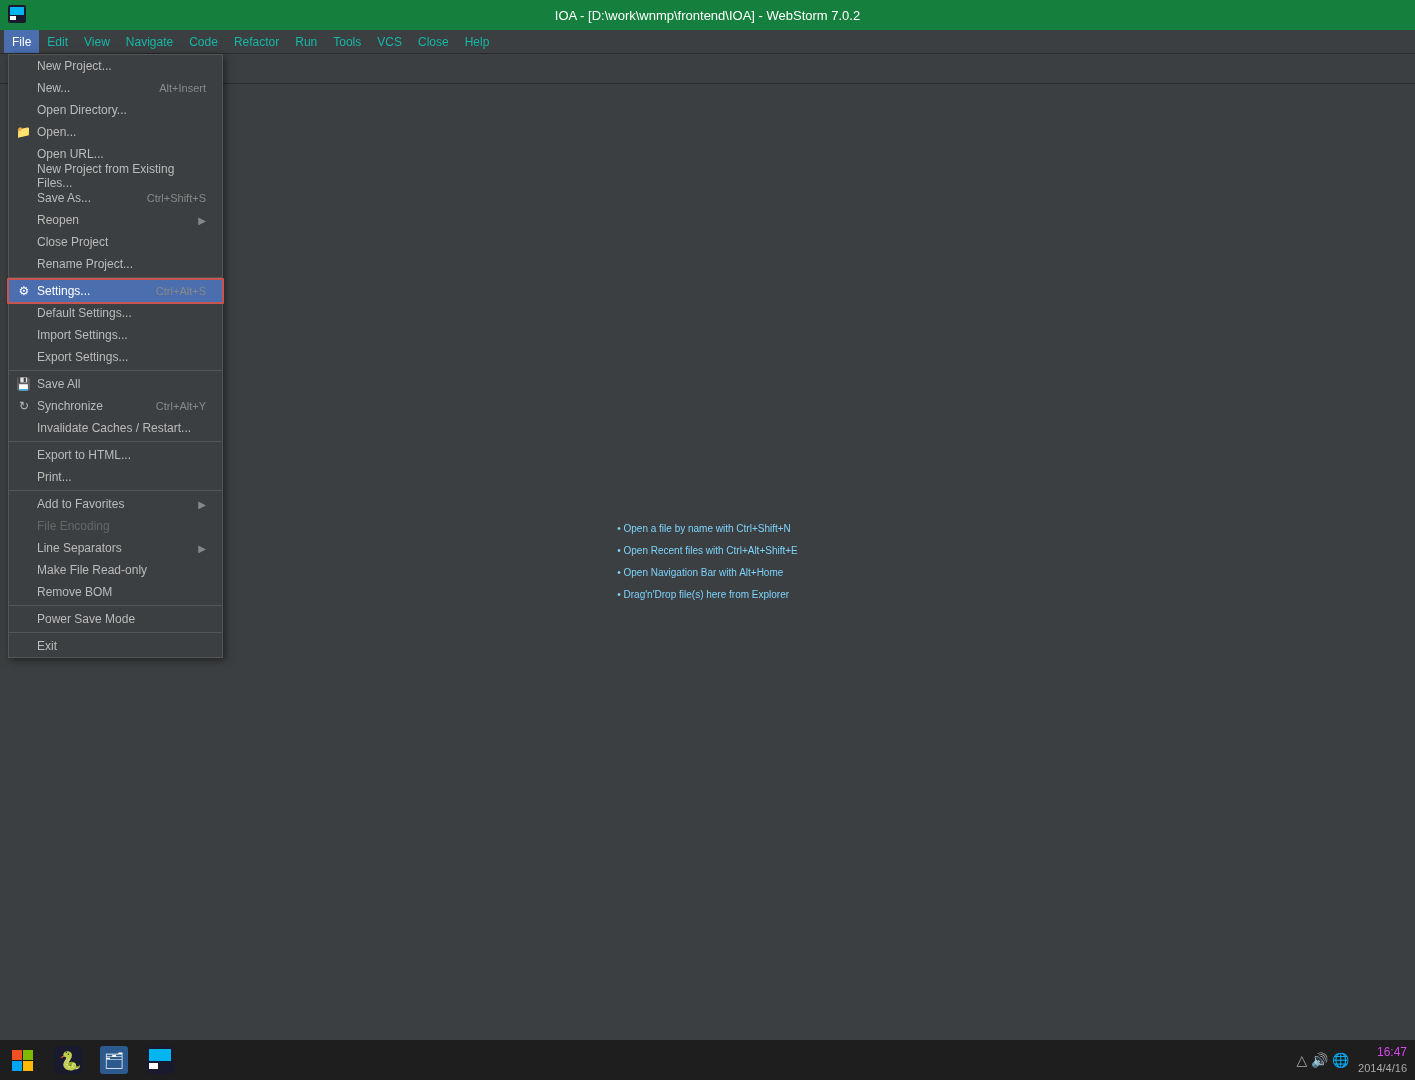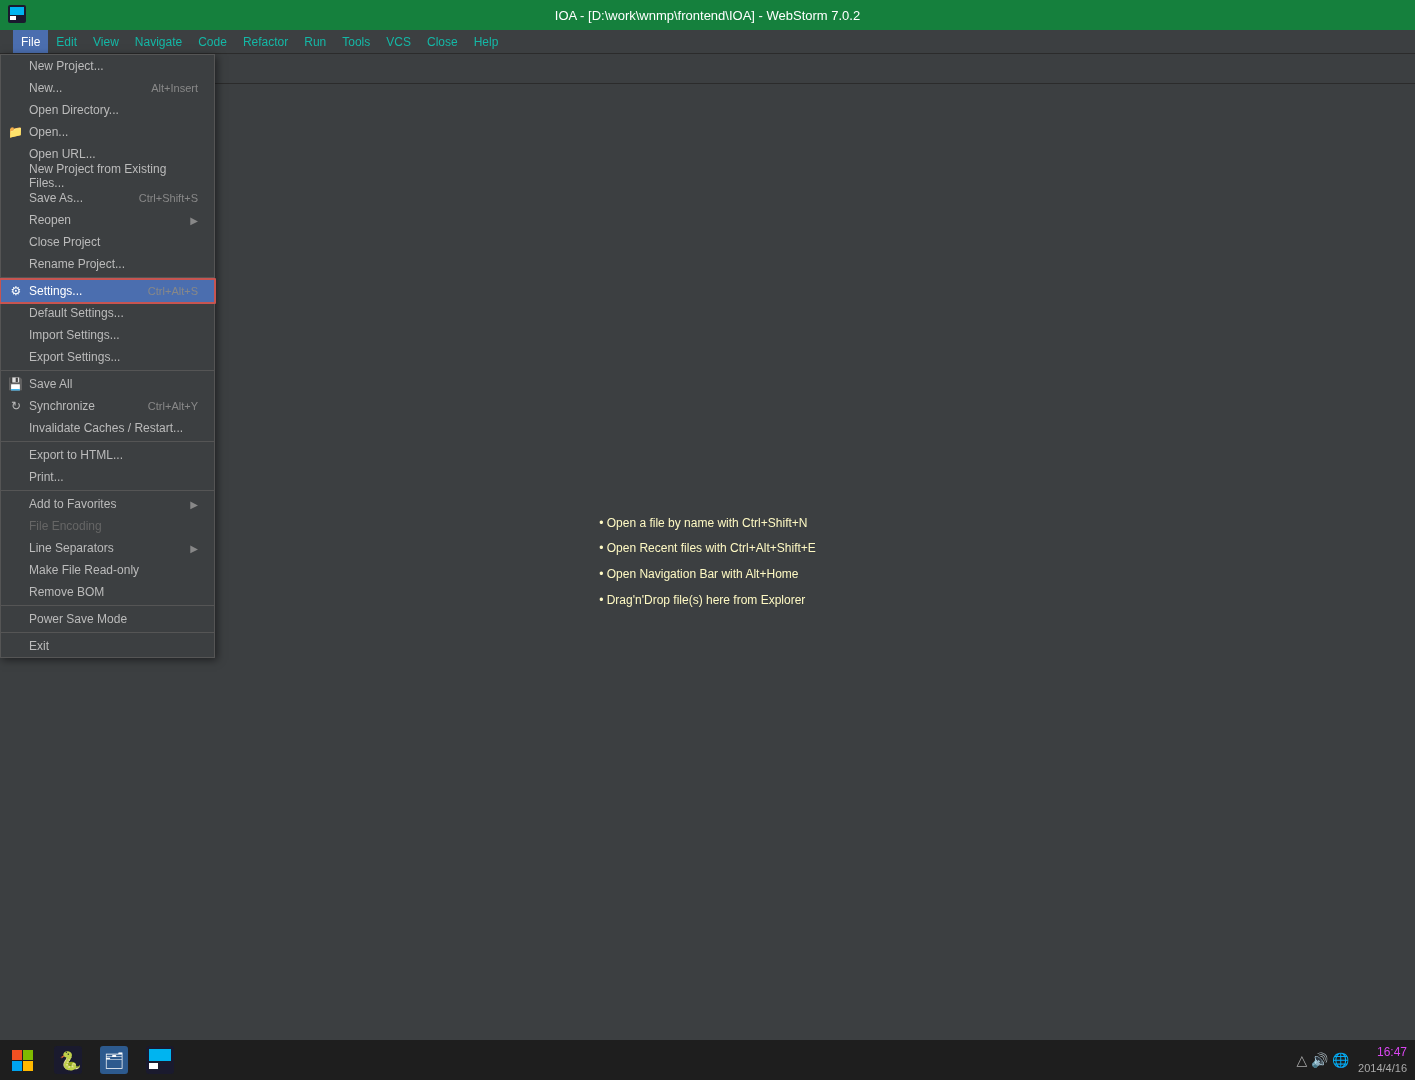--- a/index.html
+++ b/index.html
@@ -35,21 +35,21 @@
     }
 
     
     #menu-bar {
       width: 100%;
       height: 24px;
       background: #3c3f41;
       display: flex;
       align-items: center;
       border-bottom: 1px solid #2b2b2b;
-      padding-left: 13px;
+      padding-left: 4px;
     }
     .menu-item {
       padding: 2px 8px;
       cursor: pointer;
       color: #14b8a6;
       font-size: 12px;
       height: 100%;
       display: flex;
       align-items: center;
     }
@@ -109,22 +109,22 @@
     }
     #no-files-panel h2 {
       font-size: 22px;
       font-weight: normal;
       color: #999;
       margin-bottom: 12px;
       border-bottom: 1px solid #555;
       padding-bottom: 8px;
     }
     #no-files-panel p {
-      font-size: 12px;
-      color: #fef9c3;
+      font-size: 10px;
+      color: #7dd3fc;
       margin: 4px 0;
     }
 
     
     #taskbar {
       position: absolute;
       bottom: 0;
       width: 100%;
       height: 40px;
       background: #1e1e1e;
@@ -158,21 +158,21 @@
       color: #ccc;
       font-size: 11px;
       text-align: right;
       line-height: 1.4;
     }
 
     
     #file-dropdown {
       position: absolute;
       top: 54px;
-      left: 0px;
+      left: 8px;
       width: 215px;
       background: #3c3f41;
       border: 1px solid #555;
       box-shadow: 2px 2px 8px rgba(0,0,0,0.5);
       z-index: 1000;
     }
     .dropdown-item {
       display: flex;
       align-items: center;
       justify-content: space-between;

